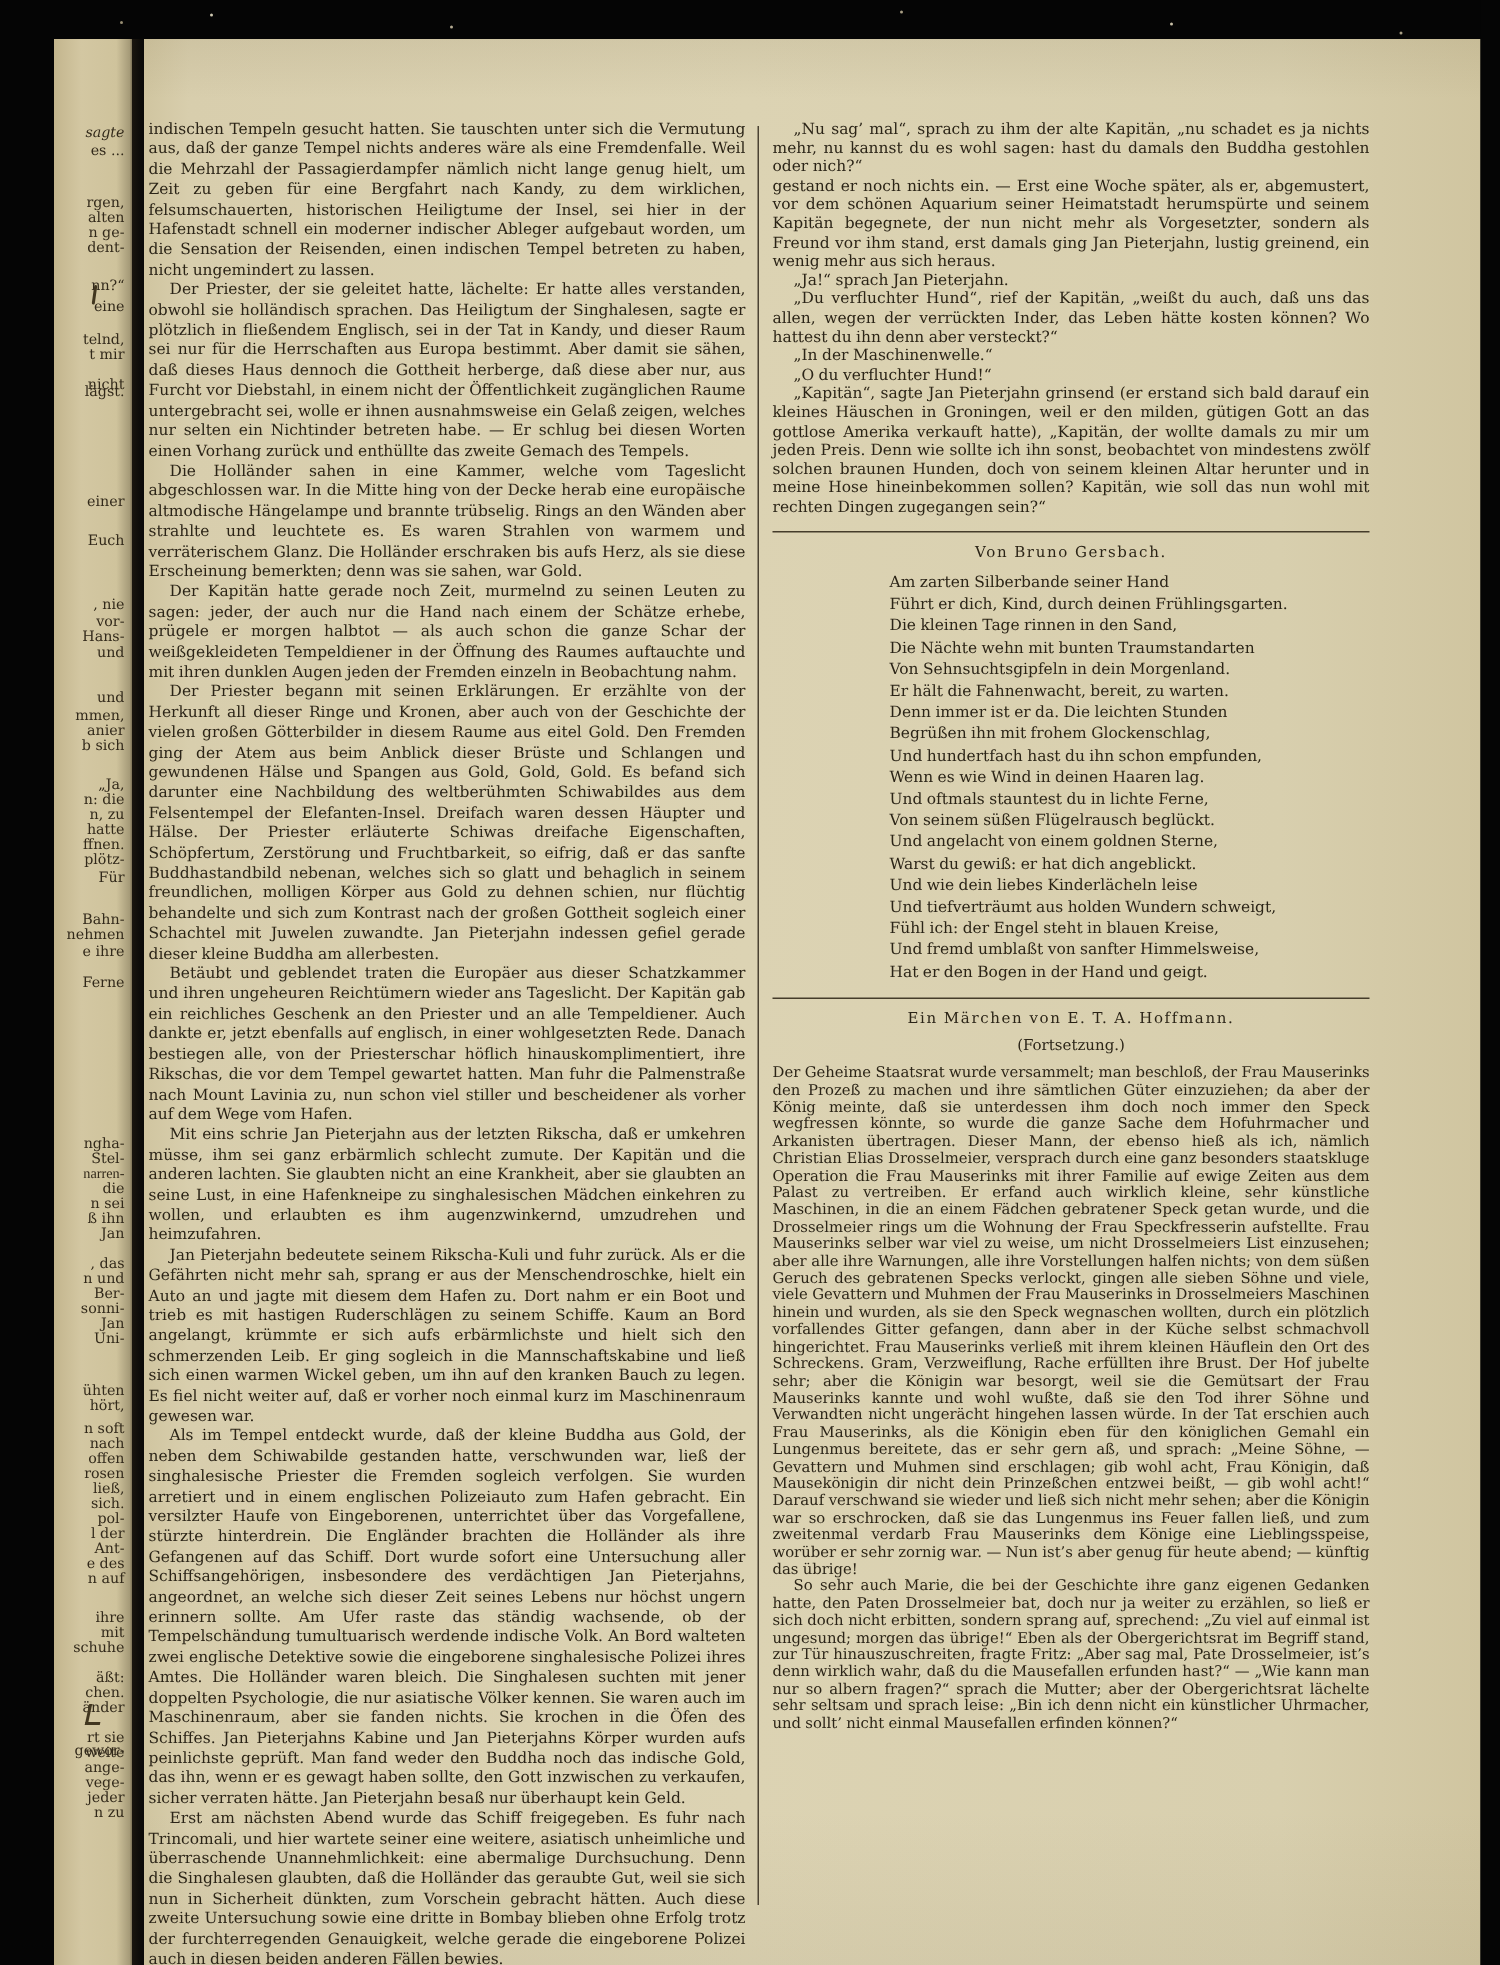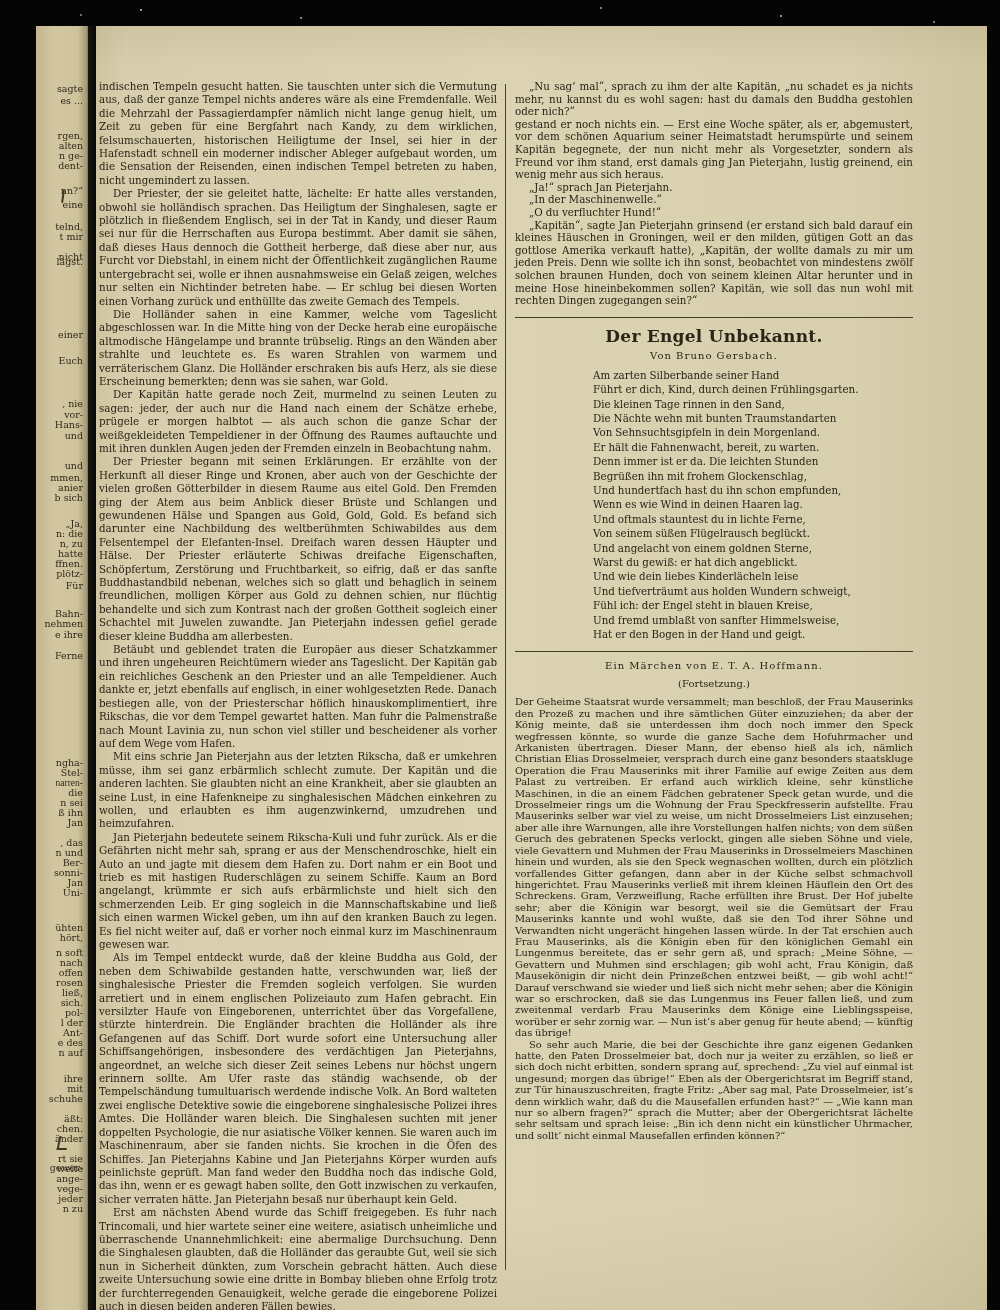--- a/index.html
+++ b/index.html
@@ -40,21 +40,21 @@
   .subtitle{text-align:center;font-size:10px;margin:0 0 7px;}
   .poem{margin:2px 0 2px 78px;text-align:left;}
   .poem-line{font-size:10.3px;line-height:14.4px;white-space:nowrap;}
   .story-body p.para{font-size:9.9px;line-height:11.4px;}
 </style>
 </head>
 <body>
 
 <div class="stage">
   <div class="strip">
-      <div class="frag" style="top: 58px;">sagte</div>
+      <div class="frag" style="top: 58px; font-style: italic;">sagte</div>
       <div class="frag" style="top: 70px;">es ...</div>
       <div class="frag" style="top: 105px;">rgen,</div>
       <div class="frag" style="top: 115px; padding-left: 11px;">alten</div>
       <div class="frag" style="top: 125px;">n ge-</div>
       <div class="frag" style="top: 135px;">dent-</div>
       <div class="frag" style="top: 160px;">nn?“</div>
       <div class="frag" style="top: 174px; margin-left: 37px;">eine</div>
       <div class="frag" style="top: 196px;">telnd,</div>
       <div class="frag" style="top: 206px; margin-left: 32px;">t mir</div>
       <div class="frag" style="top: 231px;">lägst.</div>
@@ -136,26 +136,26 @@
       <p class="para">Erst am nächsten Abend wurde das Schiff freigegeben. Es fuhr nach Trincomali, und hier wartete seiner eine weitere, asiatisch unheimliche und überraschende Unannehmlichkeit: eine abermalige Durchsuchung. Denn die Singhalesen glaubten, daß die Holländer das geraubte Gut, weil sie sich nun in Sicherheit dünkten, zum Vorschein gebracht hätten. Auch diese zweite Untersuchung sowie eine dritte in Bombay blieben ohne Erfolg trotz der furchterregenden Genauigkeit, welche gerade die eingeborene Polizei auch in diesen beiden anderen Fällen bewies.</p>
     </div>
 
   <div class="divider"></div>
 
   <div class="col col-right">
     <div class="right-top">
         <p class="para">„Nu sag’ mal“, sprach zu ihm der alte Kapitän, „nu schadet es ja nichts mehr, nu kannst du es wohl sagen: hast du damals den Buddha gestohlen oder nich?“</p>
         <p class="para first">gestand er noch nichts ein. — Erst eine Woche später, als er, abgemustert, vor dem schönen Aquarium seiner Heimatstadt herumspürte und seinem Kapitän begegnete, der nun nicht mehr als Vorgesetzter, sondern als Freund vor ihm stand, erst damals ging Jan Pieterjahn, lustig greinend, ein wenig mehr aus sich heraus.</p>
         <p class="para">„Ja!“ sprach Jan Pieterjahn.</p>
+        <p class="para">„Du verfluchter Hund“, rief der Kapitän, „weißt du auch, daß uns das allen, wegen der verrückten Inder, das Leben hätte kosten können? Wo hattest du ihn denn aber versteckt?“</p>
         <p class="para">„In der Maschinenwelle.“</p>
         <p class="para">„O du verfluchter Hund!“</p>
         <p class="para">„Kapitän“, sagte Jan Pieterjahn grinsend (er erstand sich bald darauf ein kleines Häuschen in Groningen, weil er den milden, gütigen Gott an das gottlose Amerika verkauft hatte), „Kapitän, der wollte damals zu mir um jeden Preis. Denn wie sollte ich ihn sonst, beobachtet von mindestens zwölf solchen braunen Hunden, doch von seinem kleinen Altar herunter und in meine Hose hineinbekommen sollen? Kapitän, wie soll das nun wohl mit rechten Dingen zugegangen sein?“</p>
       </div>
     <div class="rule"></div>
-    <h2 class="section-title">Der Engel Unbekannt.</h2>
     <div class="byline">Von Bruno Gersbach.</div>
     <div class="poem">
         <div class="poem-line">Am zarten Silberbande seiner Hand</div>
         <div class="poem-line">Führt er dich, Kind, durch deinen Frühlingsgarten.</div>
         <div class="poem-line">Die kleinen Tage rinnen in den Sand,</div>
         <div class="poem-line">Die Nächte wehn mit bunten Traumstandarten</div>
         <div class="poem-line">Von Sehnsuchtsgipfeln in dein Morgenland.</div>
         <div class="poem-line">Er hält die Fahnenwacht, bereit, zu warten.</div>
         <div class="poem-line">Denn immer ist er da. Die leichten Stunden</div>
         <div class="poem-line">Begrüßen ihn mit frohem Glockenschlag,</div>

